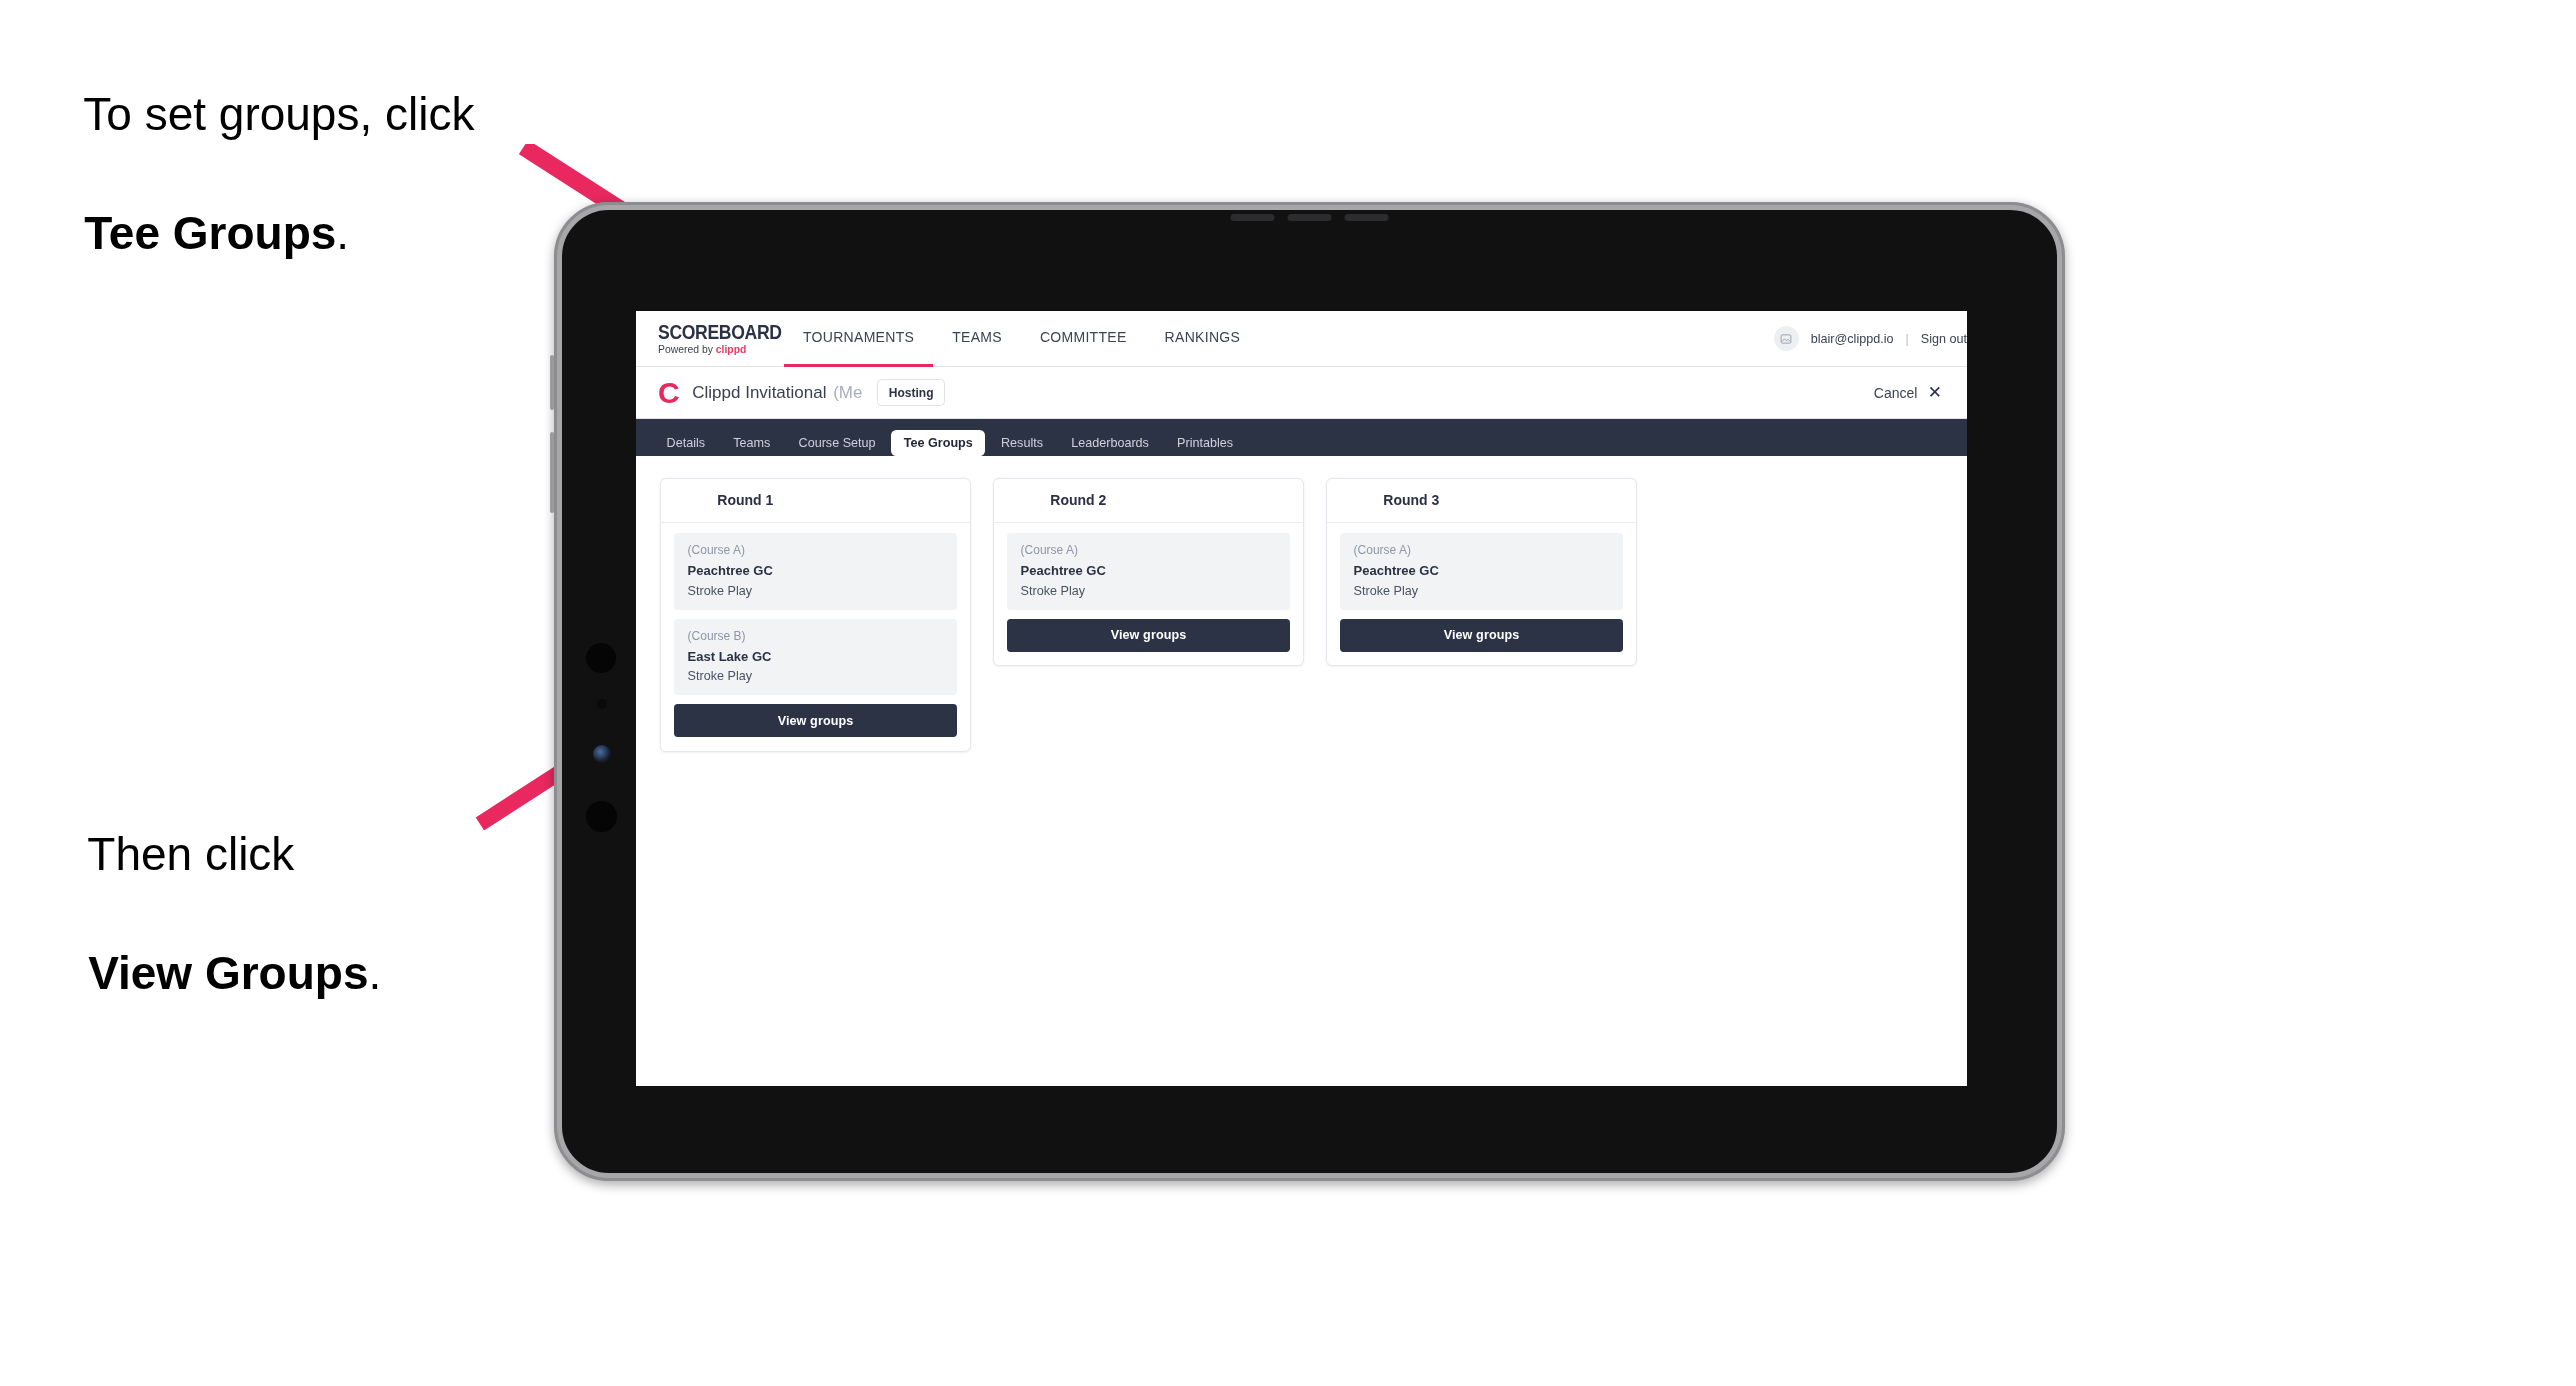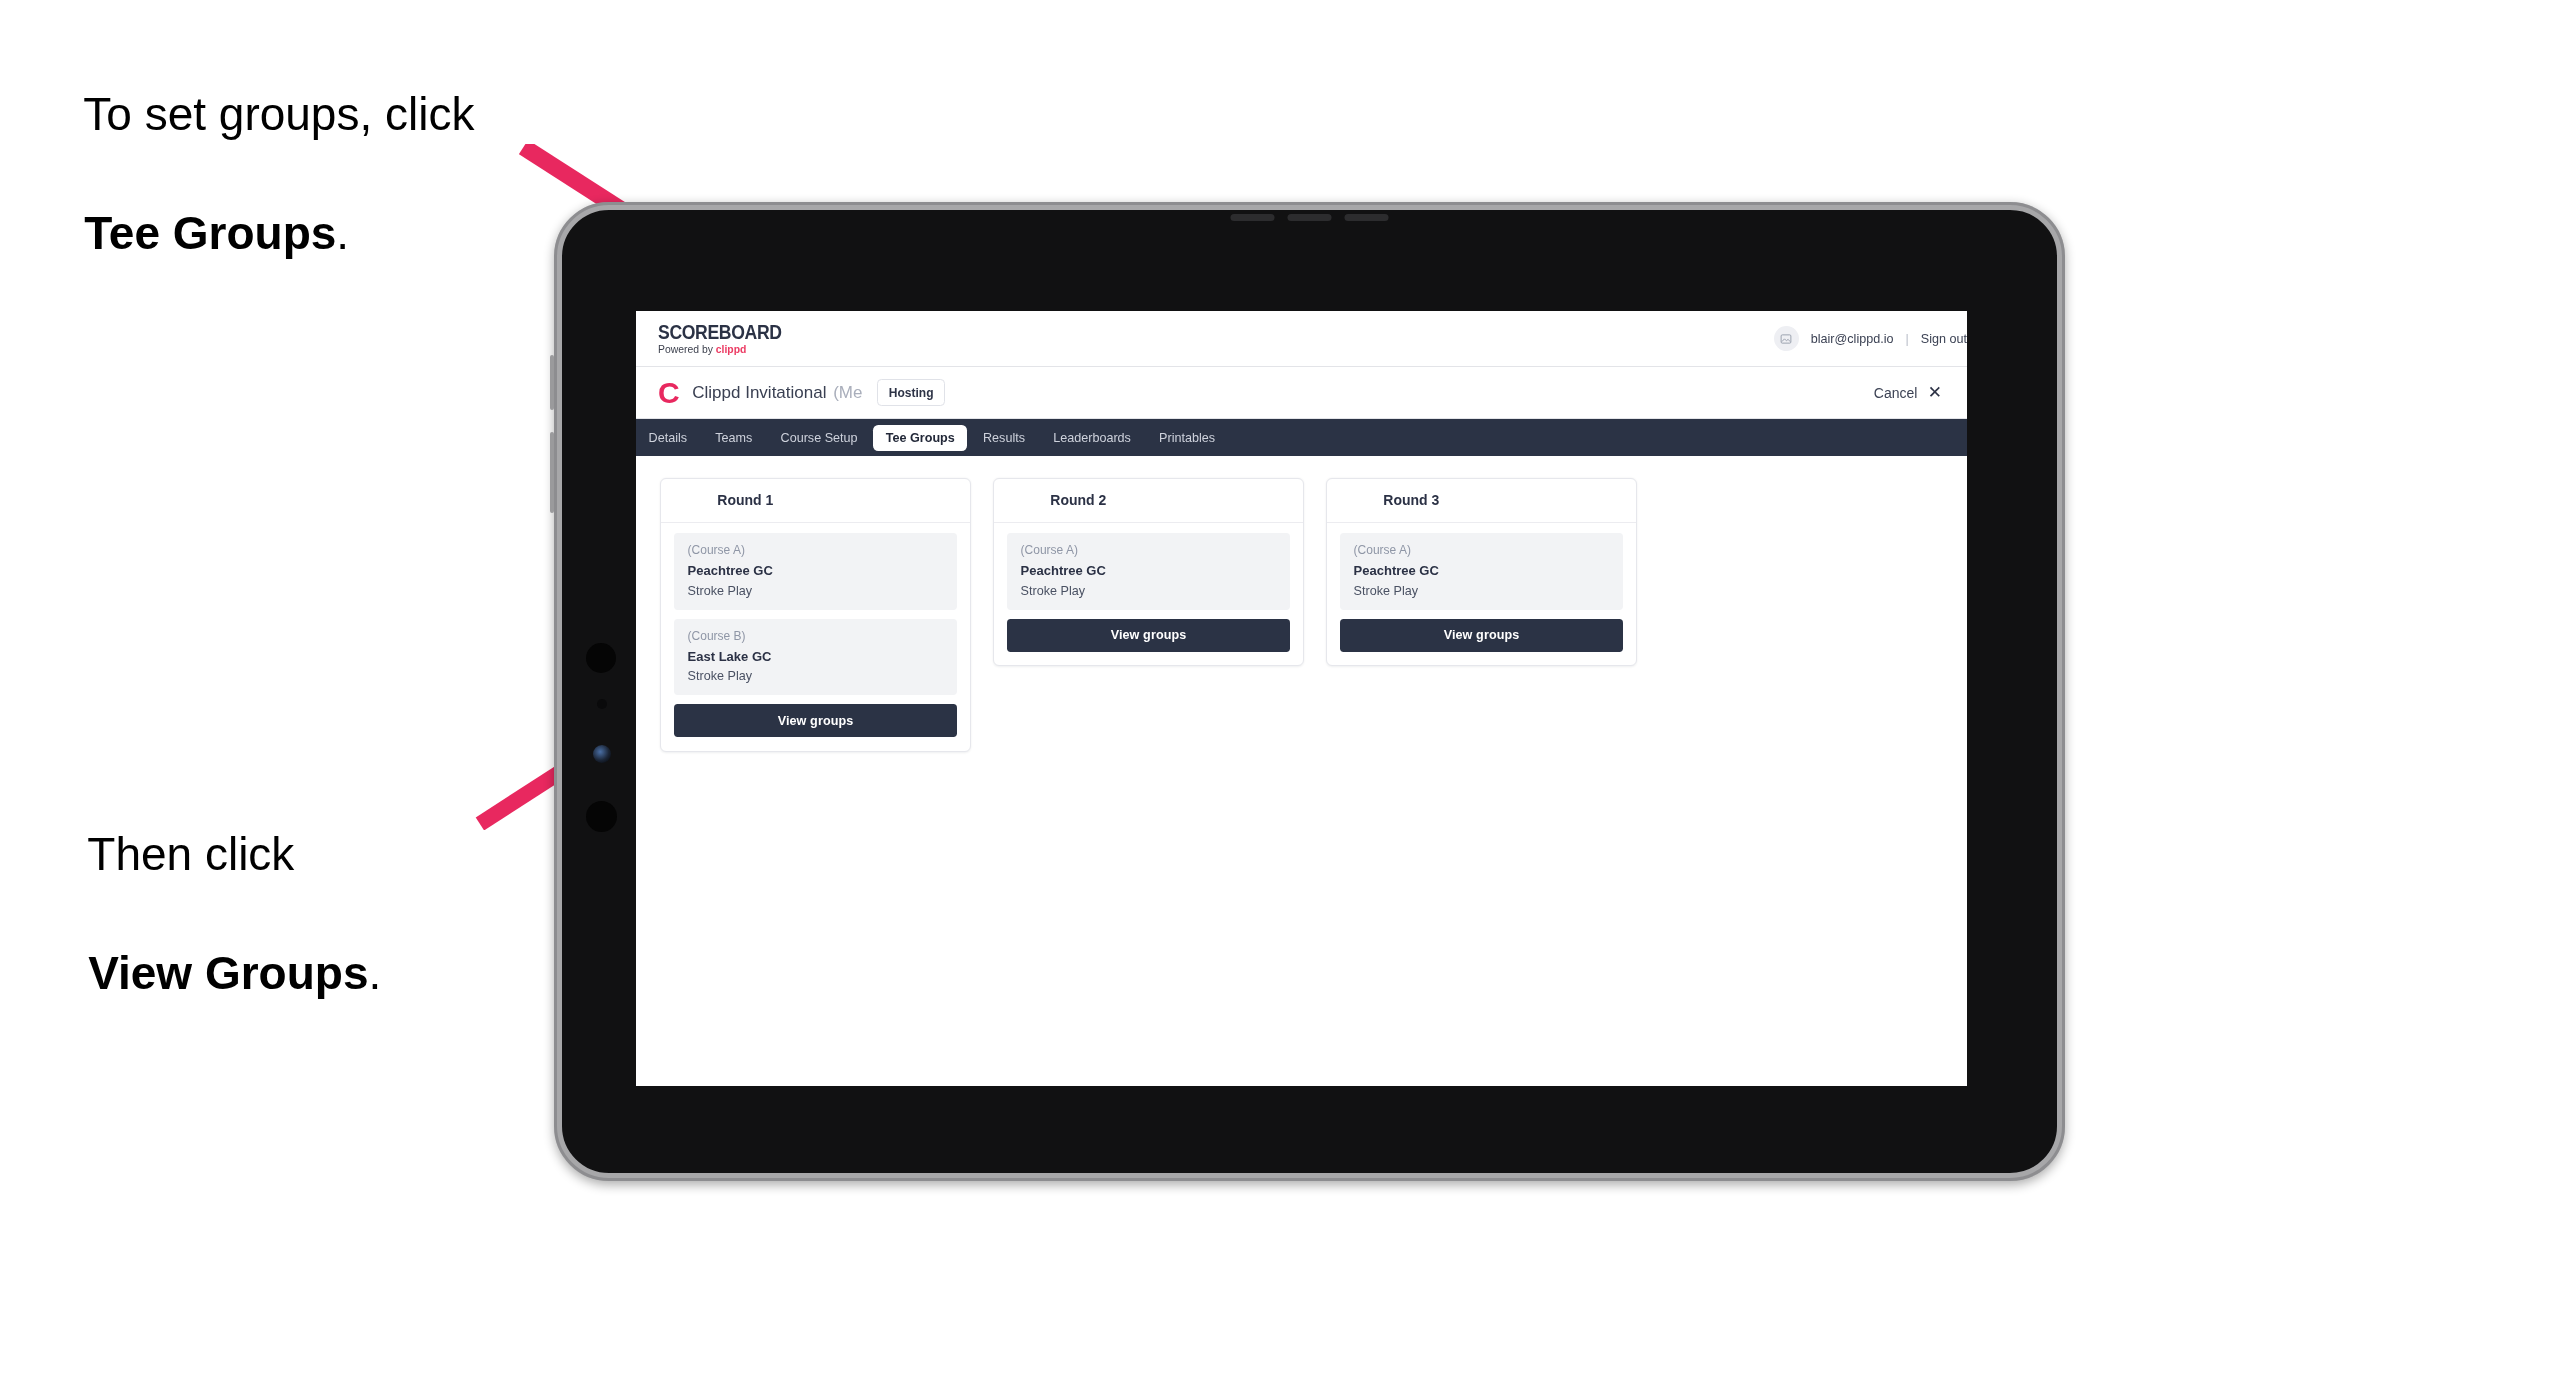--- a/index.html
+++ b/index.html
@@ -118,21 +118,21 @@
   .badge {
     margin-left: 15px; font-size:12px; font-weight:700; color:#2d3346;
     background:#fff; border:0.7px solid #e0e2e8; border-radius:4.4px; padding:5.2px 10.4px;
   }
   .cancel { margin-left:auto; display:flex; align-items:center; gap:10.4px; cursor:pointer; }
   .cancel .lbl { font-size:14px; color:#3c4254; }
   .cancel .x   { font-size:17px; color:#2d3346; line-height:1; }
 
   
   .tabs {
-    background:#2b3345; height: 37px; display:flex; align-items:center; gap: 3px;
+    background:#2b3345; height: 37px; display:flex; align-items:flex-end; padding-left: 18px; gap: 3px;
   }
   .tab {
     font-size:12.6px; color:#ced2dc; padding: 6px 12.6px; border-radius:5.2px; cursor:pointer; white-space:nowrap;
   }
   .tab.active { background:#ffffff; color:#222838; font-weight:700; }
 
   
   .rounds { display:flex; gap: 22px; padding: 22px 24px; align-items: flex-start; }
   .round-card {
     width: 311px; background:#fff; border:0.7px solid #e6e7ec; border-radius:6px;
@@ -191,20 +191,26 @@
     <div class="sensor" id="sensor-b"></div>
     <div class="sensor" id="sensor-c"></div>
     <div class="sensor" id="sensor-d"></div>
 
     <div class="screen">
 
       <div class="topnav">
         <div class="logo">
           <div class="logo-word">SCOREBOARD</div>
           <div class="logo-sub"><span>Powered by </span><b>clippd</b></div>
+        </div>
+        <div class="navlinks">
+          <div class="navlink active">TOURNAMENTS</div>
+          <div class="navlink">TEAMS</div>
+          <div class="navlink">COMMITTEE</div>
+          <div class="navlink">RANKINGS</div>
         </div>
         <div class="navright">
           <div class="avatar">
             <svg width="12" height="12" viewBox="0 0 16 16">
               <rect x="1.5" y="2.5" width="13" height="11" rx="1.5" fill="none" stroke="#9aa0ae" stroke-width="1.3"></rect>
               <path d="M2.5 11.5 L6 7.8 L8.6 10.4 L10.8 8.4 L13.5 11.5" fill="none" stroke="#9aa0ae" stroke-width="1.3"></path>
             </svg>
           </div>
           <span class="who">blair@clippd.io</span>
           <span class="sep">|</span>

